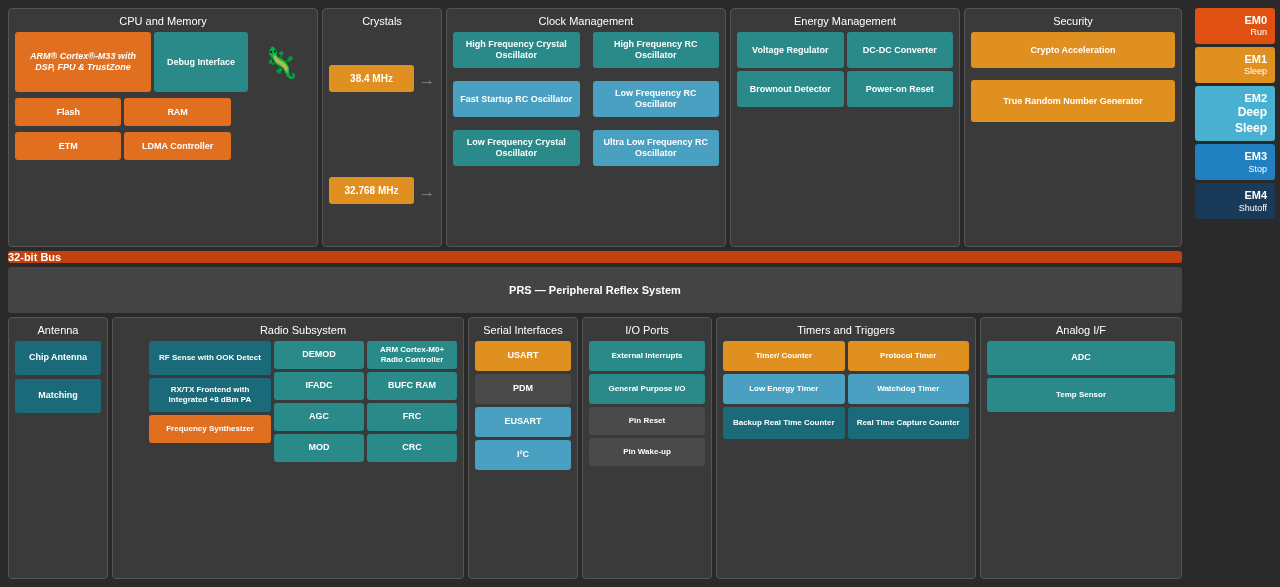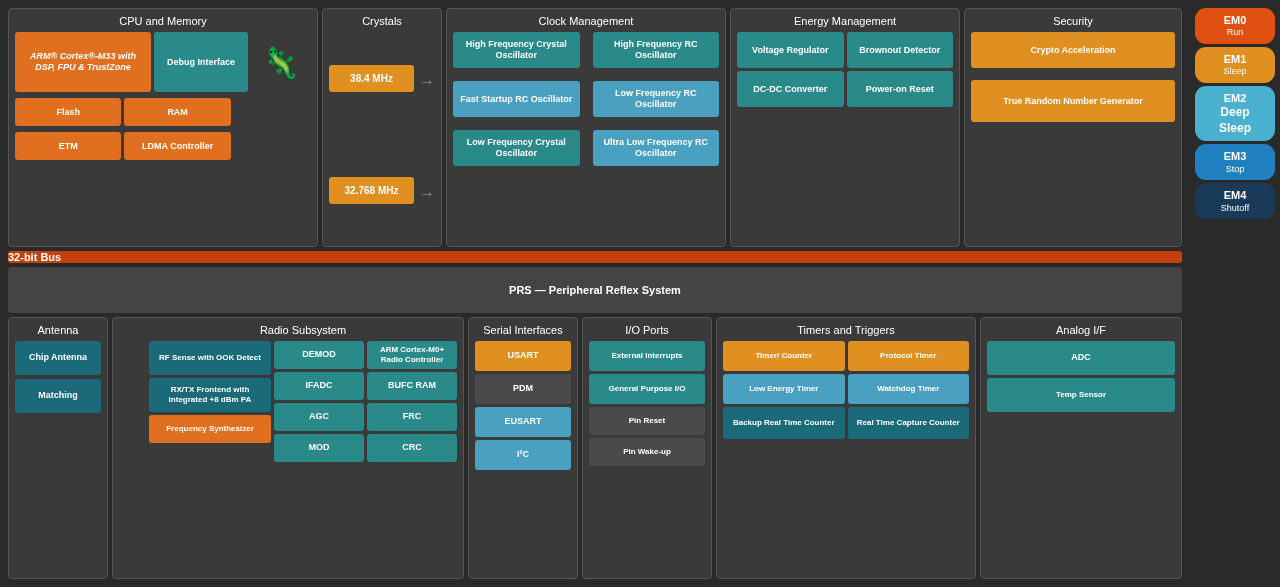--- a/index.html
+++ b/index.html
@@ -221,25 +221,25 @@
 
     
     .em-legend {
       width: 90px;
       display: flex;
       flex-direction: column;
       gap: 3px;
       padding: 8px 5px;
     }
     .em-block {
-      border-radius: 11px;
+      border-radius: 3px;
       padding: 5px 8px;
       font-size: 11px;
       font-weight: bold;
-      text-align: center;
+      text-align: right;
       color: #fff;
       line-height: 1.3;
     }
     .em0 { background: #e05010; }
     .em1 { background: #e09020; }
     .em2 { background: #4ab0d0; }
     .em3 { background: #2080c0; }
     .em4 { background: #1a3a5a; }
 
     .crystals-freq-area {
@@ -307,22 +307,22 @@
         <div class="chip-block blue-light" style="min-height:36px;">Low Frequency RC Oscillator</div>
         <div class="chip-block teal" style="min-height:36px;">Low Frequency Crystal Oscillator</div>
         <div class="chip-block blue-light" style="min-height:36px;">Ultra Low Frequency RC Oscillator</div>
       </div>
     </div>
 
     <div class="section-box energy-section">
       <div class="section-title">Energy Management</div>
       <div class="energy-grid">
         <div class="chip-block teal" style="min-height:36px;">Voltage Regulator</div>
+        <div class="chip-block teal" style="min-height:36px;">DC-DC Converter</div>
         <div class="chip-block teal" style="min-height:36px;">Brownout Detector</div>
-        <div class="chip-block teal" style="min-height:36px;">DC-DC Converter</div>
         <div class="chip-block teal" style="min-height:36px;">Power-on Reset</div>
       </div>
     </div>
 
     <div class="section-box security-section">
       <div class="section-title">Security</div>
       <div class="security-col">
         <div class="chip-block yellow-orange" style="min-height:36px;">Crypto Acceleration</div>
         <div class="chip-block yellow-orange" style="min-height:42px;">True Random Number Generator</div>
       </div>

